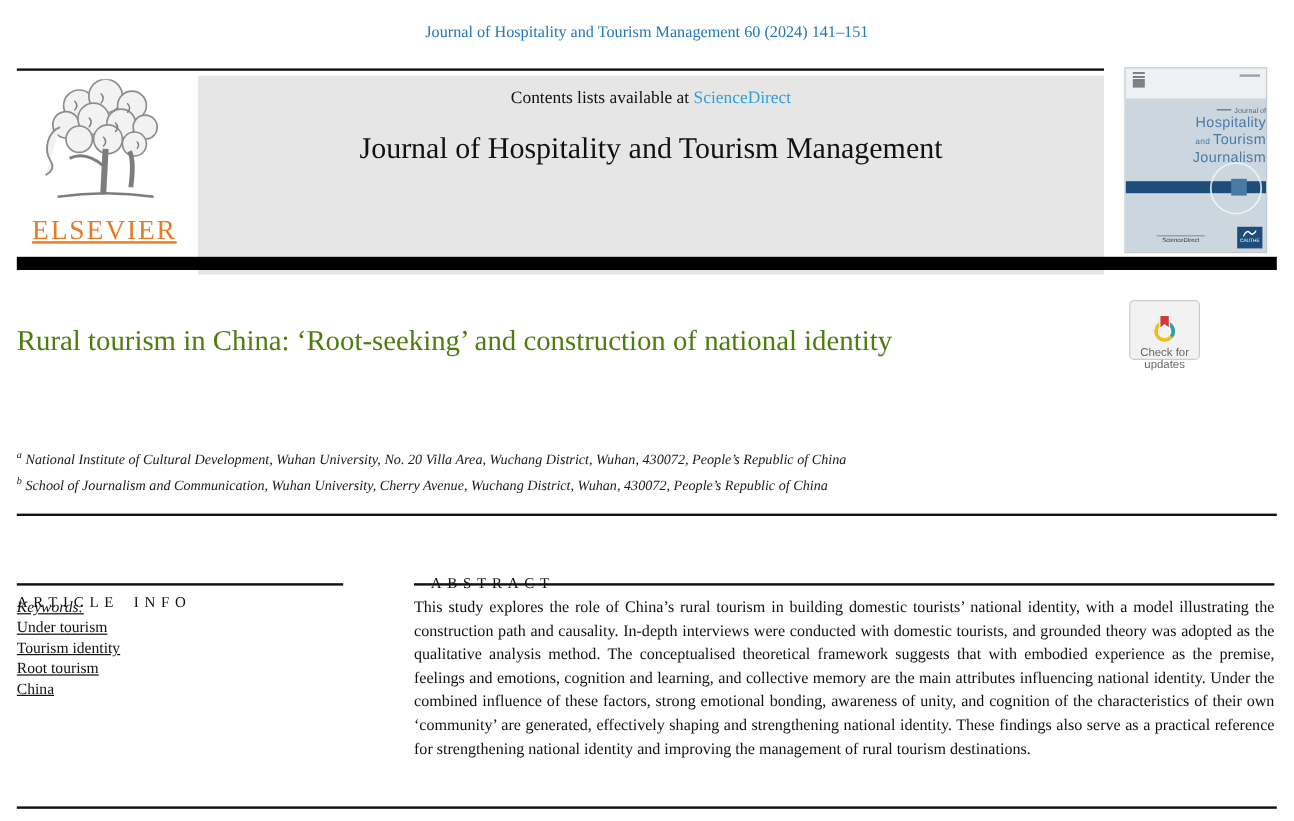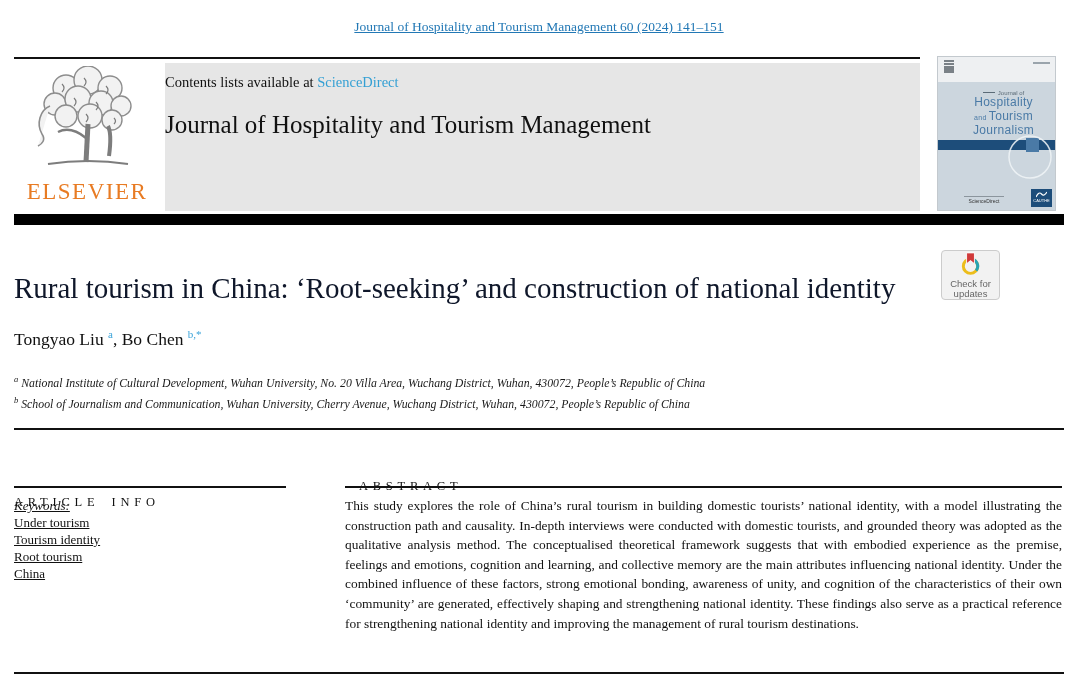--- a/index.html
+++ b/index.html
@@ -11,80 +11,80 @@
     background: #ffffff;
     font-family: "Liberation Serif", serif;
     color: #1a1a1a;
     overflow: hidden;
   }
   a { text-decoration: none; }
 
   
   .citation {
     position: absolute; top: 19px; left: 0; width: 100%;
-    text-align: center; font-size: 13.5px; color: #2278b5; text-decoration: underline;
+    text-align: center; font-size: 13.5px; color: #2278b5;
   }
 
   
   .rule-top   { position: absolute; left: 14px; top: 57px;  width: 906px;  height: 2px;  background: #111; }
   .thick-bar  { position: absolute; left: 14px; top: 214px; width: 1050px; height: 11px; background: #000; }
   .rule-mid   { position: absolute; left: 14px; top: 428px; width: 1050px; height: 1.5px; background: #111; }
   .rule-bottom{ position: absolute; left: 14px; top: 672px; width: 1050px; height: 1.5px; background: #111; }
 
   
   .logo { position: absolute; left: 14px; top: 62px; width: 146px; text-align: center; }
   .logo svg { display: block; margin: 4px auto 0; }
-  .wordmark { font-size: 23px; color: #e87b23; letter-spacing: 1.5px; margin-top: 1px; }
+  .wordmark { font-size: 23px; color: #e87b23; letter-spacing: 1.5px; margin-top: 1px; text-decoration: underline; }
 
   
   .banner {
-    position: absolute; left: 165px; top: 63px; width: 755px; height: 148px;
-    background: #e6e6e6; text-align: left;
+    position: absolute; left: 165px; top: 63px; width: 755px; height: 166px;
+    background: #e6e6e6; text-align: center;
   }
   .contents { padding-top: 11px; font-size: 14.5px; color: #111; }
   .link-blue { color: #35a0d4; cursor: pointer; }
   .jtitle { margin-top: 20px; font-size: 25px; color: #111; }
   .homepage { margin-top: 23px; font-size: 14px; font-family: "Liberation Sans", sans-serif; color: #222; }
 
   
   .cover {
     position: absolute; left: 938px; top: 57px; width: 117px; height: 153px;
     background: #ccd6de; outline: 1px solid #c3c9ce; overflow: hidden;
     font-family: "Liberation Sans", sans-serif;
   }
   .cover-top { position: relative; height: 25px; background: #eef0f2; }
   .emblem {
     position: absolute; left: 6px; top: 3px; width: 10px; height: 13px;
     background: linear-gradient(#7a8187 0 2px, #eef0f2 2px 3px, #7a8187 3px 5px, #eef0f2 5px 6px, #7a8187 6px 13px);
   }
   .issn-mark { position: absolute; right: 5px; top: 5px; width: 17px; height: 2px; background: #9aa4ac; }
-  .cover-title { position: relative; text-align: center; padding: 8px 0 0 14px; height: 58px; }
+  .cover-title { position: relative; text-align: right; padding: 8px 0 0 14px; height: 69px; }
   .ct-line1 { font-size: 6px; color: #5b6b77; }
   .ct-line1::before { content: ""; display: inline-block; width: 12px; height: 1px; background: #5b6b77; vertical-align: 2px; margin-right: 3px; }
   .ct-big { font-size: 12px; color: #4a7aa6; letter-spacing: 0.3px; line-height: 13.5px; }
   .ct-and { font-size: 7px; color: #4a7aa6; }
   .navy-band { position: relative; height: 10px; background: #1d4d7a; }
   .band-square { position: absolute; right: 16px; top: -2px; width: 13px; height: 14px; background: #4a7aa6; }
   .cover-circle { position: absolute; left: 0; top: 0; pointer-events: none; }
   .sd-small { position: absolute; left: 0; bottom: 6px; width: 92px; text-align: center; font-size: 5px; color: #333; }
   .sd-small .sd-bar { display: block; margin: 0 auto 1px; width: 40px; height: 1px; background: #8b959d; }
   .cauthe {
     position: absolute; right: 3px; bottom: 3px; width: 21px; height: 18px;
     background: #1d4d7a; color: #fff; font-size: 4px; text-align: center; line-height: 5px;
     padding-top: 9px;
   }
   .cauthe svg { position: absolute; left: 5px; top: 2px; }
 
   
-  .article-title { position: absolute; left: 14px; top: 272px; width: 912px; font-size: 29px; color: #0f172a; }
+  .article-title { position: absolute; left: 14px; top: 272px; width: 912px; font-size: 24px; color: #4d7c0f; }
   .crossmark {
     position: absolute; left: 941px; top: 250px; width: 59px; height: 50px;
     background: #f2f2f2; border: 1px solid #cccccc; border-radius: 4px;
     text-align: center; font-family: "Liberation Sans", sans-serif;
-    font-size: 9.5px; color: #666; line-height: 10.5px; padding-top: 1px; cursor: pointer;
+    font-size: 9.5px; color: #666; line-height: 10.5px; padding-top: 11px; cursor: pointer;
   }
   .authors { position: absolute; left: 14px; top: 328px; font-size: 17.5px; color: #111; }
   .authors sup { font-size: 11px; color: #3aa3d9; }
 
   .affils { position: absolute; left: 14px; top: 371px; font-style: italic; font-size: 11.8px; line-height: 17px; color: #1a1a1a; }
   .affils sup { font-size: 8.5px; }
 
   
   .info-head, .abs-head { position: absolute; top: 455px; font-size: 12.5px; color: #111; letter-spacing: 0.38em; word-spacing: 0.35em; }
   .info-head { left: 14px; margin-top: 40px; }
@@ -173,21 +173,20 @@
   <div class="crossmark">
     <svg width="21" height="24" viewBox="0 0 24 27">
       <circle cx="12" cy="16" r="8.2" fill="none" stroke="#ecbd1b" stroke-width="3.4"></circle>
       <path d="M12 7.8 A8.2 8.2 0 0 1 18.5 21" fill="none" stroke="#27a3b4" stroke-width="3.4"></path>
       <path d="M7.5 0.8 h9 v12.5 l-4.5 -3.8 l-4.5 3.8 z" fill="#d03a3a" stroke="#ffffff" stroke-width="1"></path>
     </svg>
     <div>Check for</div>
     <div>updates</div>
   </div>
 
-  <div class="authors"><span>Tongyao Liu </span><sup>a</sup><span>, </span><span>Bo Chen </span><sup>b,*</sup></div>
 
   <div class="affils">
     <div><sup>a</sup><span> National Institute of Cultural Development, Wuhan University, No. 20 Villa Area, Wuchang District, Wuhan, 430072, People’s Republic of China</span></div>
     <div><sup>b</sup><span> School of Journalism and Communication, Wuhan University, Cherry Avenue, Wuchang District, Wuhan, 430072, People’s Republic of China</span></div>
   </div>
 
   <div class="rule-mid"></div>
 
   <div class="info-head">ARTICLE INFO</div>
   <div class="abs-head">ABSTRACT</div>

